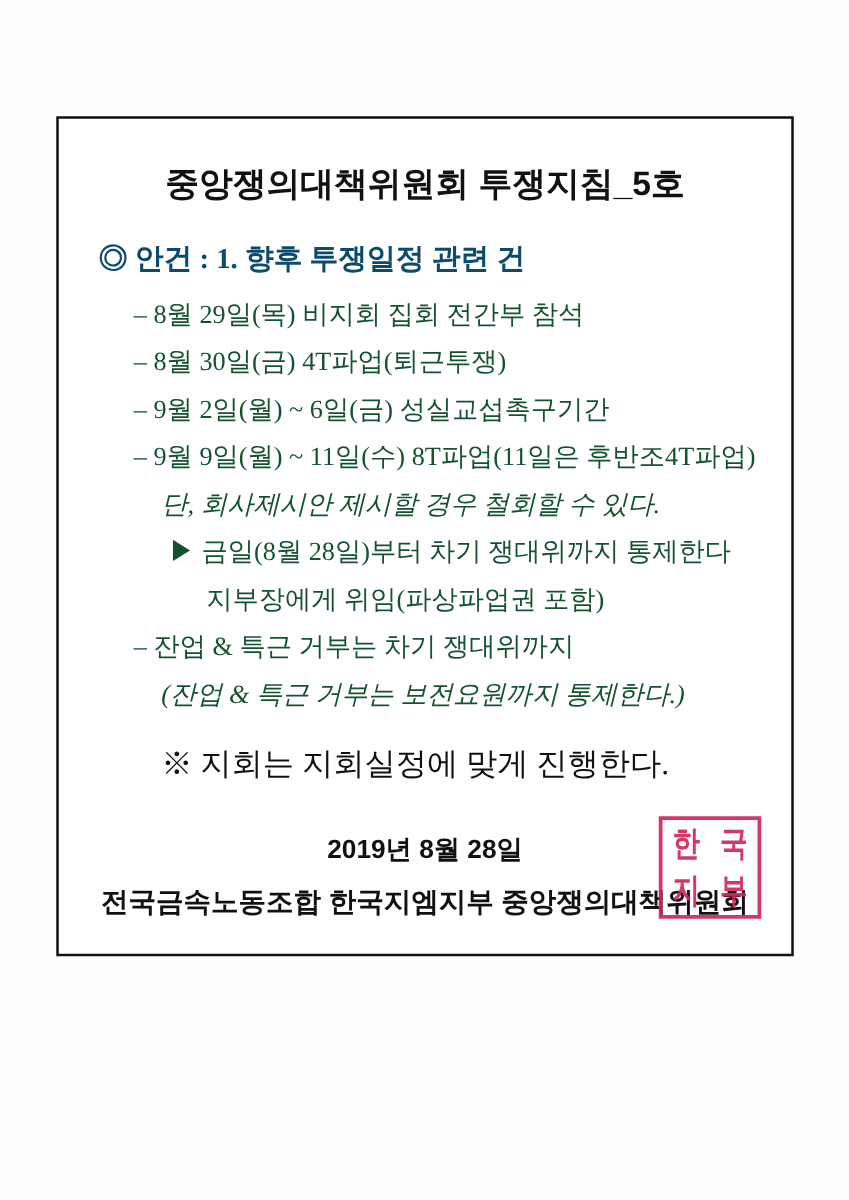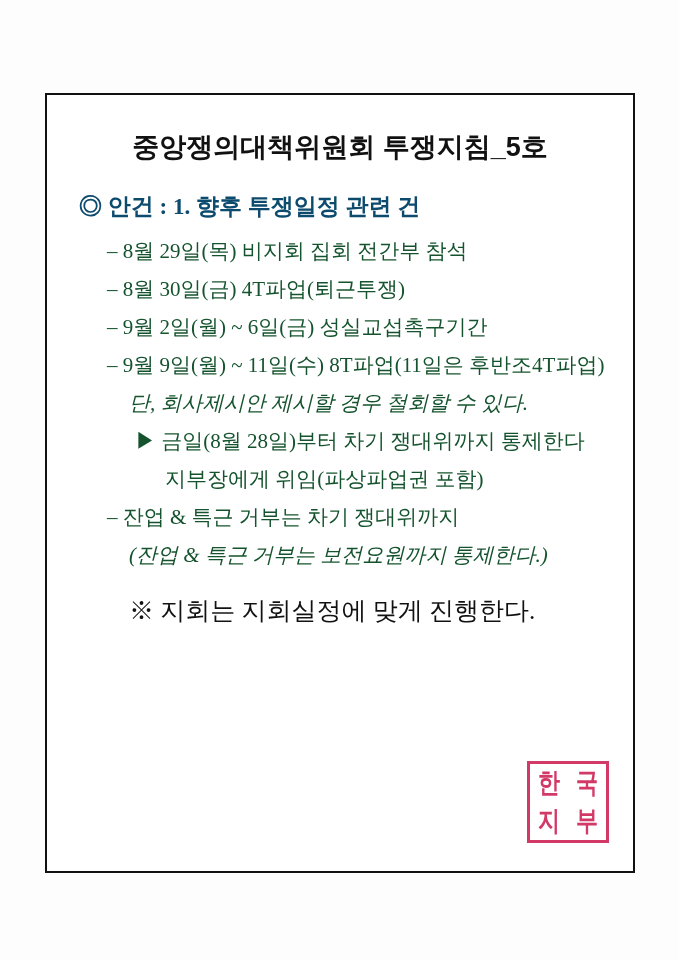--- a/index.html
+++ b/index.html
@@ -18,21 +18,21 @@
     width: 679px;
     height: 960px;
     background: #fdfdfd;
   }
   
   #doc-frame {
     position: absolute;
     left: 45px;
     top: 93px;
     width: 590px;
-    height: 780px;
+    height: 672px;
     border: 2px solid #111;
     background: #ffffff;
     box-sizing: border-box;
   }
   #doc-inner {
     position: relative;
     width: 100%;
     height: 100%;
     padding: 22px 26px 0 26px;
     box-sizing: border-box;
@@ -150,20 +150,24 @@
         <div class="line indent-cont">단, 회사제시안 제시할 경우 철회할 수 있다.</div>
         <div class="line indent2">▶ 금일(8월 28일)부터 차기 쟁대위까지 통제한다</div>
         <div class="line indent3">지부장에게 위임(파상파업권 포함)</div>
         <div class="line indent1">– 잔업 &amp; 특근 거부는 차기 쟁대위까지</div>
         <div class="line indent-cont">(잔업 &amp; 특근 거부는 보전요원까지 통제한다.)</div>
       </div>
 
       <div class="note">※ 지회는 지회실정에 맞게 진행한다.</div>
 
 
+      <div class="footer">
+        <div class="footer-date">2019년 8월 28일</div>
+        <div class="footer-org">전국금속노동조합 한국지엠지부 중앙쟁의대책위원회</div>
+      </div>
 
       <div id="seal">
         <span>한</span>
         <span>국</span>
         <span>지</span>
         <span>부</span>
       </div>
 
     </div>
   </div>

